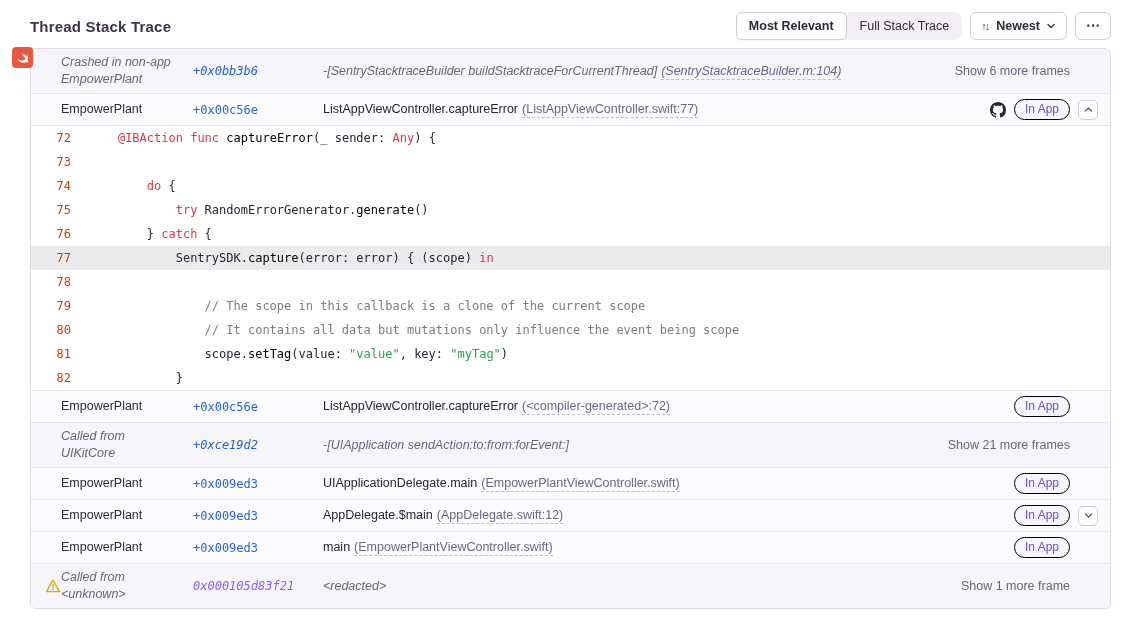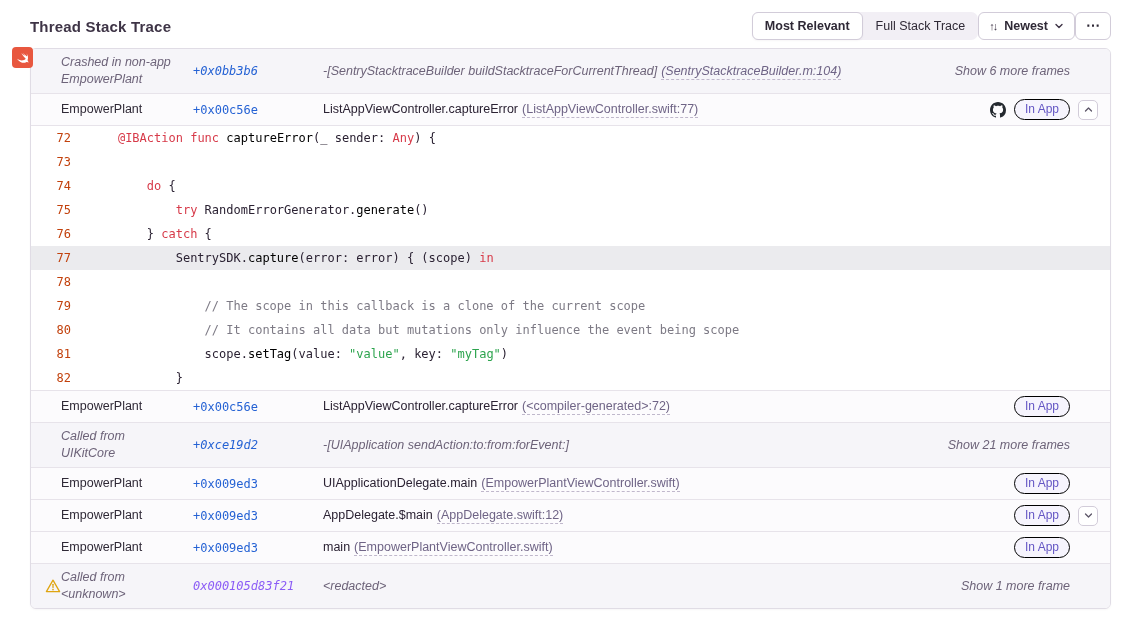--- a/index.html
+++ b/index.html
@@ -3,21 +3,21 @@
 <meta charset="utf-8">
 <style>
   * { box-sizing: border-box; margin: 0; padding: 0; }
   html,body { width:1141px; height:619px; background:#ffffff; overflow:hidden;
     font-family:"Liberation Sans", sans-serif; color:#2b2233; }
 
   
   .header { display:flex; justify-content:space-between; align-items:center;
     padding:14px 30px 10px 30px; height:48px; }
   .title { font-size:15px; font-weight:bold; color:#3e3446; letter-spacing:.2px; }
-  .controls { display:flex; align-items:center; }
+  .controls { display:flex; align-items:center; gap:8px; }
   .segmented { display:flex; background:#f2eff5; border-radius:7px; }
   .seg { font-family:inherit; font-size:12.5px; color:#2f2936; background:transparent;
     border:1px solid transparent; border-radius:6px; padding:6px 12px; cursor:pointer; }
   .seg.active { background:#fff; border-color:#d2ccd9; font-weight:bold;
     box-shadow:0 1px 2px rgba(43,34,51,.04); }
   .btn { display:flex; align-items:center; gap:6px; font-family:inherit; font-size:12.5px;
     font-weight:bold; color:#2f2936; background:#fff; border:1px solid #d2ccd9;
     border-radius:6px; padding:6px 10px; cursor:pointer; }
   .sort-ico { font-size:11px; letter-spacing:-2px; margin-right:2px; color:#3e3446; }
   .more-btn { font-weight:bold; font-size:14px; line-height:12px; padding:6px 10px 8px; }
@@ -41,21 +41,21 @@
   .module { width:162px; padding-left:30px; font-size:12.5px; line-height:17px; color:#2f2936; }
   .sys .module { font-style:italic; color:#6d6379; }
   .address { width:130px; font-family:"DejaVu Sans Mono", monospace; font-size:12px;
     color:#2562d4; }
   .sys .address { font-style:italic; }
   .address.muted { color:#8b5cf6; }
   .func { flex:1; font-size:12.5px; color:#2b2233; line-height:17px; }
   .sys .func { font-style:italic; color:#6d6379; }
   .file { color:#6f6486; border-bottom:1px dashed #c0b8cc; padding-bottom:1px; margin-left:4px; }
   .rightside { display:flex; align-items:center; gap:8px; margin-left:auto; }
-  .action { font-size:12.5px; font-style:italic; color:#6d6379; }
+  .action { font-size:12.5px; color:#6d6379; }
   .badge { font-size:12px; color:#6456c4; background:#f6f4fd; border:1px solid #000000;
     border-radius:20px; padding:2px 10px; line-height:15px; white-space:nowrap; }
   .slot { width:20px; height:20px; display:flex; align-items:center; justify-content:center; }
   .expander { width:20px; height:20px; background:#fff; border:1px solid #d2ccd9;
     border-radius:5px; display:flex; align-items:center; justify-content:center; cursor:pointer; }
   .gh { width:16px; height:16px; cursor:pointer; }
 
   
   .code { background:#fff; }
   .code-line { display:flex; height:24px; line-height:24px;

